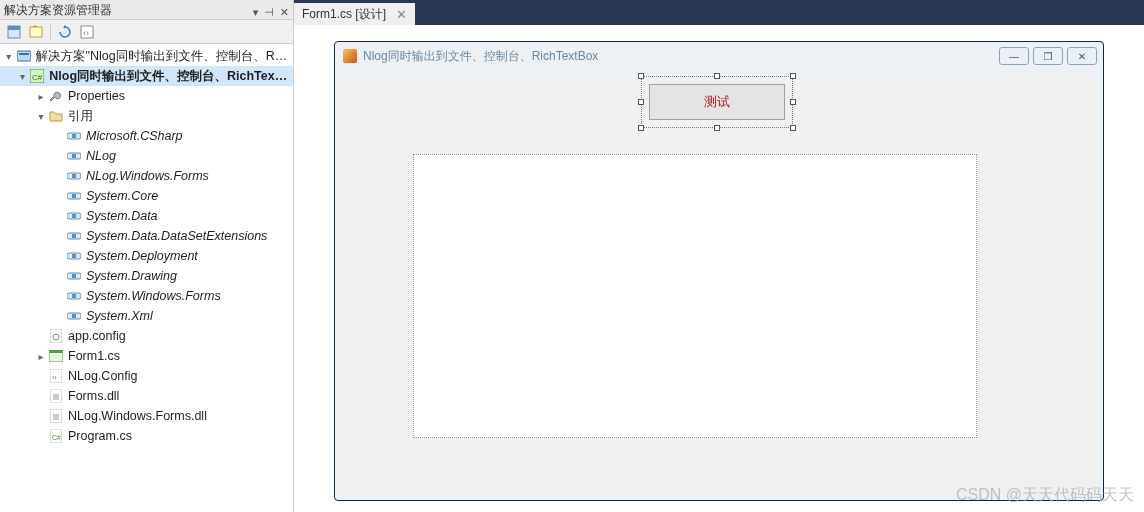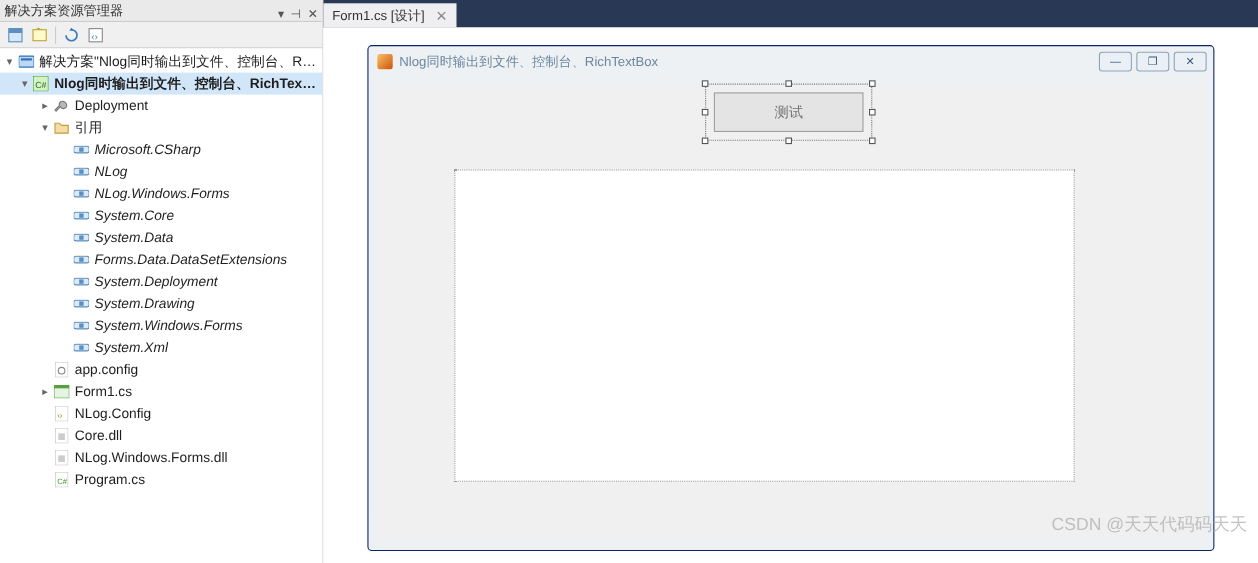--- a/index.html
+++ b/index.html
@@ -44,32 +44,32 @@
 .form-frame { margin: 6px auto 0 auto; width: 770px; height: 460px; border: 1px solid #0a246a; border-radius: 4px; background: #eef1f4; position: relative; }
 .form-titlebar { height: 28px; display: flex; align-items: center; padding: 0 6px 0 8px; color: #6b87a0; font-size: 12px; }
 .form-title-icon { width: 14px; height: 14px; margin-right: 6px; background: linear-gradient(135deg,#f7c36a,#cf5209); border-radius: 2px; display: inline-block; }
 .form-titlebar-text { flex: 1; }
 .form-ctlbtn { width: 30px; height: 18px; border: 1px solid #8ca4bb; background: #eaf0f6; margin-left: 4px; border-radius: 3px; font-size: 10px; display: flex; align-items: center; justify-content: center; color: #3b5875; cursor: pointer; }
 
 
 .form-client { position: absolute; left: 8px; right: 8px; top: 34px; bottom: 8px; background: #f0f0f0; }
 
 
-.design-btn { position: absolute; left: 306px; top: 8px; width: 136px; height: 36px; background: #e4e4e4; border: 1px solid #a0a0a0; display: flex; align-items: center; justify-content: center; font-size: 13px; color: #737373; }
+.design-btn { position: absolute; left: 306px; top: 8px; width: 136px; height: 36px; background: #e4e4e4; border: 1px solid #a0a0a0; display: flex; align-items: center; justify-content: center; font-size: 13px; color: #b91c1c; }
 .sel-track { position: absolute; border: 1px dotted #777; left: 298px; top: 0; width: 152px; height: 52px; pointer-events: none; }
 .sel-handle { position: absolute; width: 6px; height: 6px; background: #fff; border: 1px solid #555; }
 .sh-nw{left:-4px;top:-4px;} .sh-n{left:50%;top:-4px;transform:translateX(-50%);} .sh-ne{right:-4px;top:-4px;}
 .sh-w{left:-4px;top:50%;transform:translateY(-50%);} .sh-e{right:-4px;top:50%;transform:translateY(-50%);}
 .sh-sw{left:-4px;bottom:-4px;} .sh-s{left:50%;bottom:-4px;transform:translateX(-50%);} .sh-se{right:-4px;bottom:-4px;}
 
 
 .rich-box { position: absolute; left: 70px; top: 78px; width: 564px; height: 284px; background: #fff; border: 1px dotted #999; }
 
 
-.watermark { position: absolute; right: 10px; bottom: 24px; color: rgba(170,170,170,0.7); font-size: 16px; font-family: sans-serif; pointer-events: none; }
+.watermark { position: absolute; right: 10px; bottom: 6px; color: rgba(170,170,170,0.7); font-size: 16px; font-family: sans-serif; pointer-events: none; }
 
 
 svg { display: block; }
 </style>
 </head>
 <body>
 
 <div class="root">
 
   <div class="left-panel">
@@ -129,21 +129,21 @@
           </span>
         <span class="node-label">Nlog同时输出到文件、控制台、RichTextBox</span>
       </div>
       <div class="tree-row lvl2">
         <span class="tree-chevron">▸</span>
         <span class="tree-icon">
             <svg width="14" height="14">
               <path d="M10 4 A3 3 0 1 1 6 8 L2 12 L1 11 L5 7 A3 3 0 0 1 10 4" fill="#b8b8b8" stroke="#777"></path>
             </svg>
           </span>
-        <span class="node-label">Deployment</span>
+        <span class="node-label">Properties</span>
       </div>
       <div class="tree-row lvl2">
         <span class="tree-chevron">▾</span>
         <span class="tree-icon">
             <svg width="14" height="14">
               <path d="M1 3 L5 3 L7 5 L13 5 L13 12 L1 12 Z" fill="#f3dda3" stroke="#c59b3f"></path>
             </svg>
           </span>
         <span class="node-label">引用</span>
       </div>
@@ -198,21 +198,21 @@
           <span class="node-label">System.Data</span>
         </div>
       <div class="tree-row lvl3">
           <span class="tree-chevron"></span>
           <span class="tree-icon">
             <svg width="14" height="8">
               <rect x="0" y="1" width="14" height="6" rx="2" fill="#dce9f7" stroke="#5a8fbf"></rect>
               <rect x="5" y="2" width="4" height="4" fill="#5a8fbf"></rect>
             </svg>
           </span>
-          <span class="node-label">Forms.Data.DataSetExtensions</span>
+          <span class="node-label">System.Data.DataSetExtensions</span>
         </div>
       <div class="tree-row lvl3">
           <span class="tree-chevron"></span>
           <span class="tree-icon">
             <svg width="14" height="8">
               <rect x="0" y="1" width="14" height="6" rx="2" fill="#dce9f7" stroke="#5a8fbf"></rect>
               <rect x="5" y="2" width="4" height="4" fill="#5a8fbf"></rect>
             </svg>
           </span>
           <span class="node-label">System.Deployment</span>
@@ -279,21 +279,21 @@
           <span class="node-label">NLog.Config</span>
         </div>
       <div class="tree-row lvl2">
           <span class="tree-chevron"></span>
           <span class="tree-icon">
             <svg width="12" height="14">
               <rect x="0" y="0" width="12" height="14" fill="#fff" stroke="#bbb"></rect>
               <rect x="3" y="5" width="6" height="6" fill="#ccc"></rect>
             </svg>
           </span>
-          <span class="node-label">Core.dll</span>
+          <span class="node-label">Forms.dll</span>
         </div>
       <div class="tree-row lvl2">
           <span class="tree-chevron"></span>
           <span class="tree-icon">
             <svg width="12" height="14">
               <rect x="0" y="0" width="12" height="14" fill="#fff" stroke="#bbb"></rect>
               <rect x="3" y="5" width="6" height="6" fill="#ccc"></rect>
             </svg>
           </span>
           <span class="node-label">NLog.Windows.Forms.dll</span>

